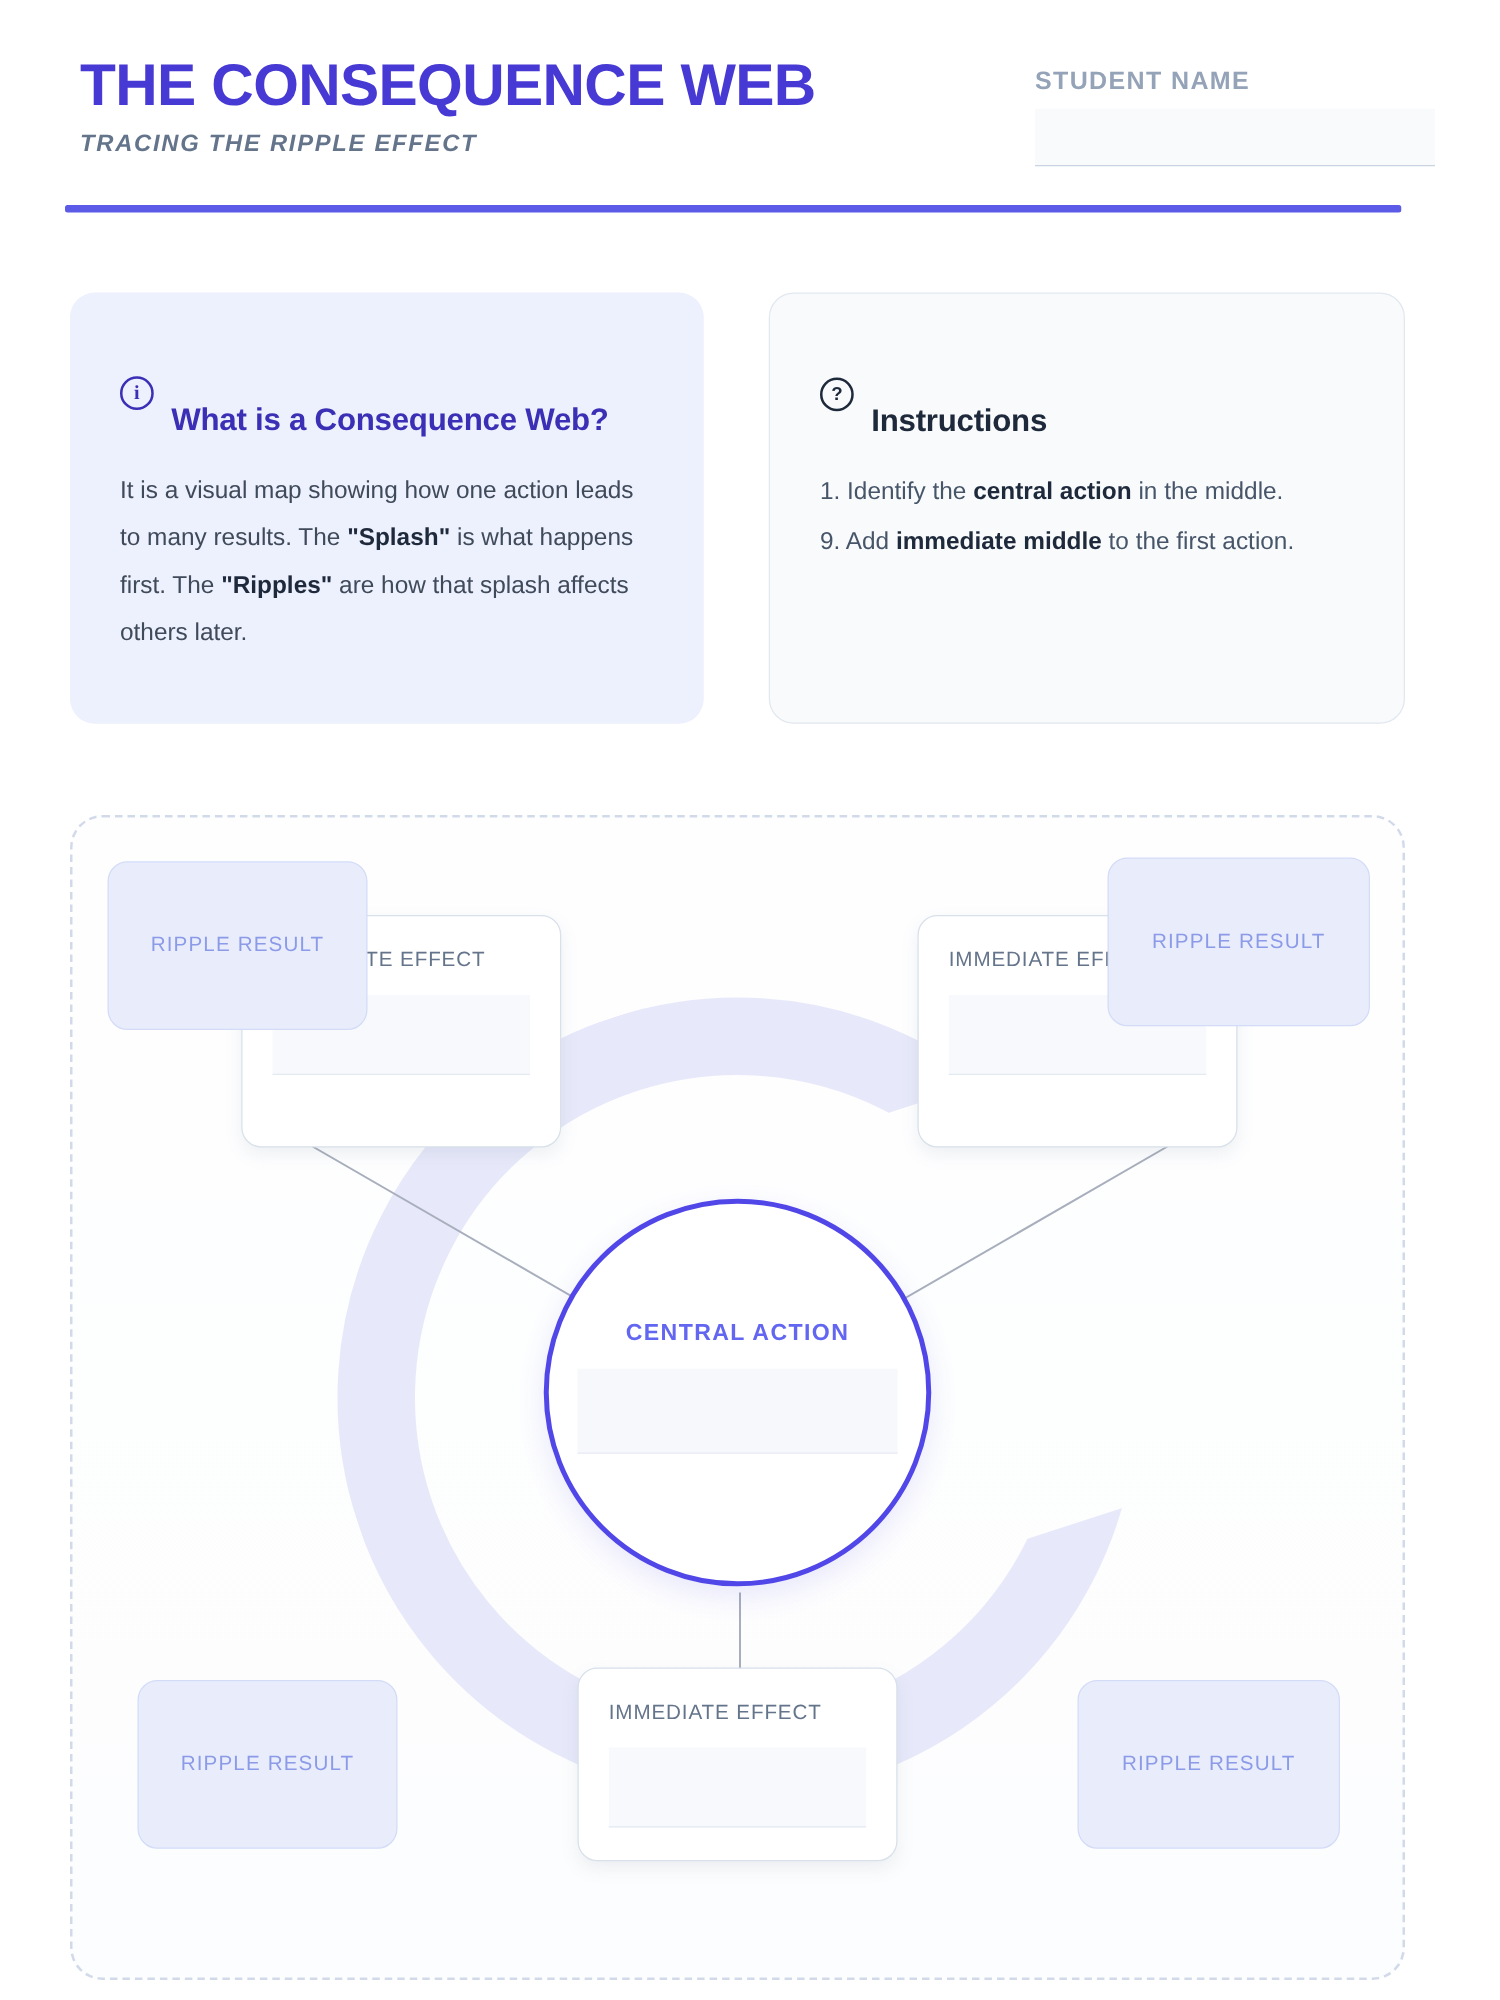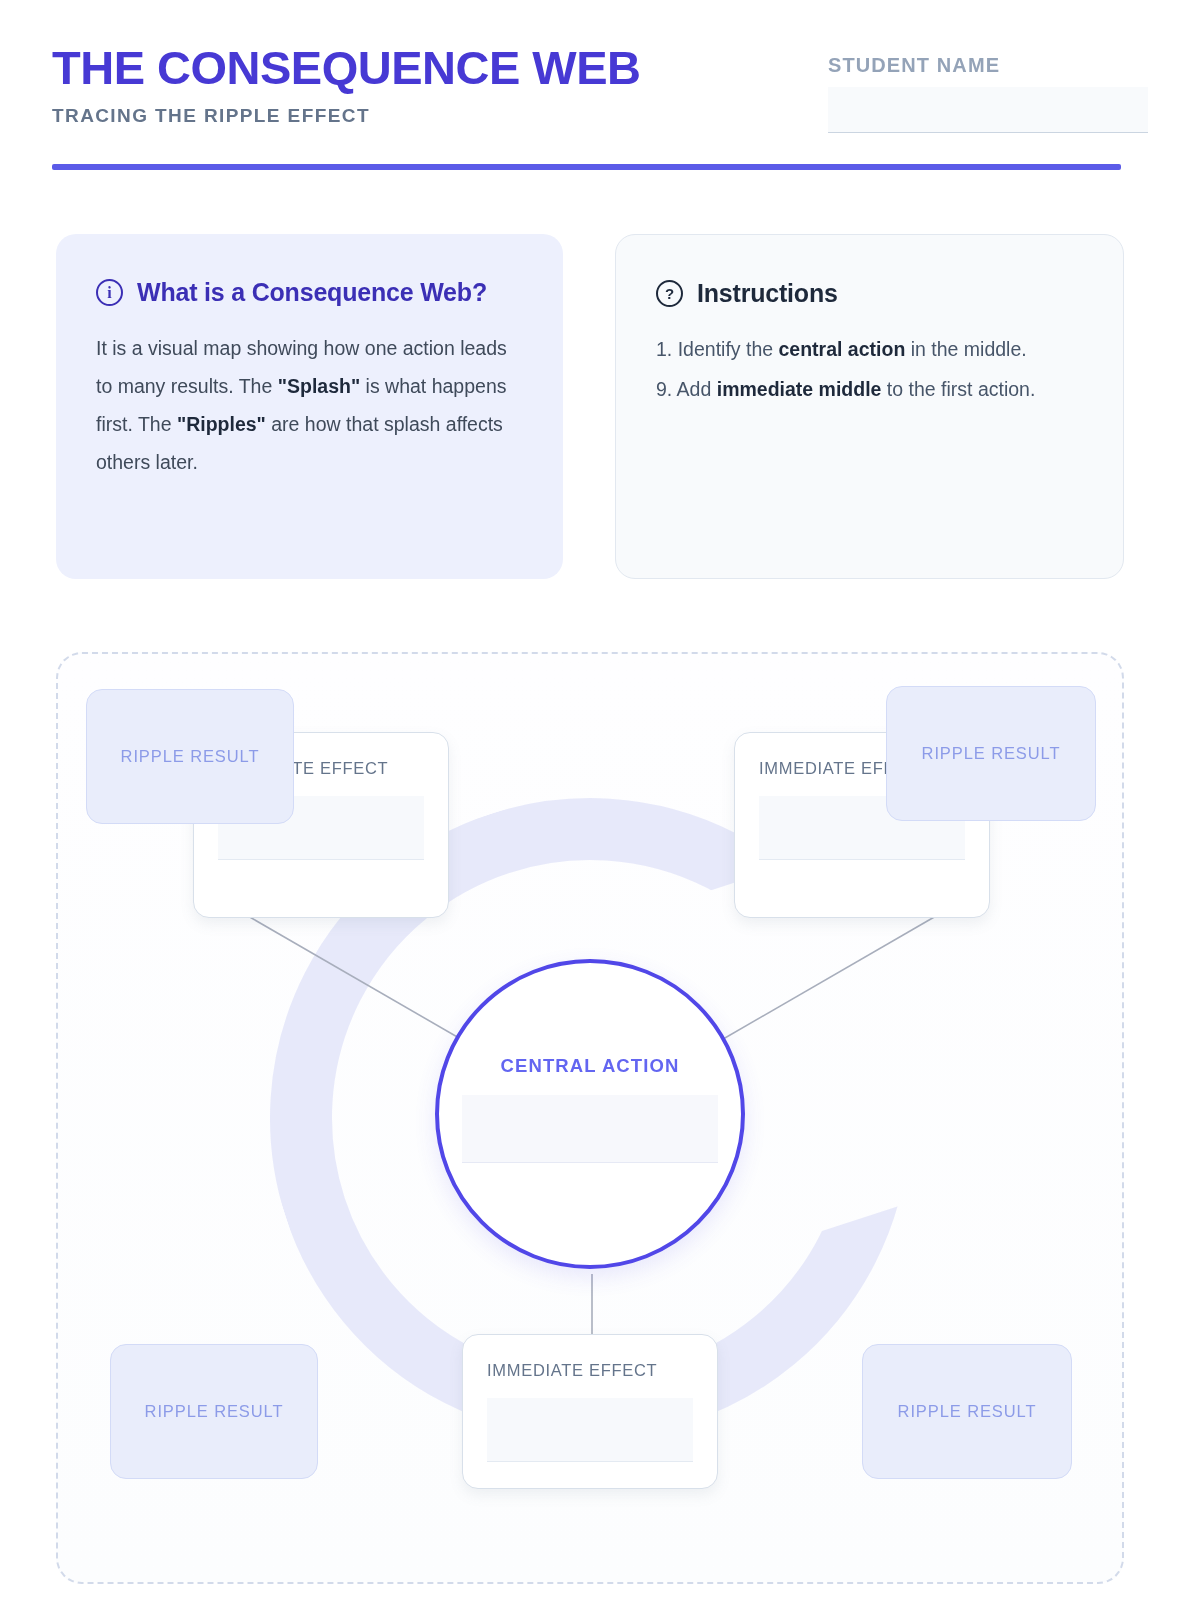--- a/index.html
+++ b/index.html
@@ -21,33 +21,34 @@
   }
 
   
   .header {
     position: absolute;
     left: 52px;
     top: 44px;
     width: 1096px;
     height: 130px;
   }
-  .title-block { position: absolute; left: 0; top: 0; }
+  .title-block { position: absolute; left: 12px; top: 0; }
   .worksheet-title {
     font-size: 47px;
     font-weight: 800;
     letter-spacing: -0.5px;
     color: #4739D4;
     line-height: 1.0;
     white-space: nowrap;
   }
   .worksheet-subtitle {
     margin-top: 14px;
     font-size: 19px;
     font-weight: 700;
+    font-style: italic;
     letter-spacing: 1.4px;
     color: #64748B;
     white-space: nowrap;
   }
 
   .student-block {
     position: absolute;
     right: 0;
     top: 10px;
     width: 320px;
@@ -108,20 +109,21 @@
   .card-head {
     display: flex;
     align-items: center;
     gap: 14px;
     margin-bottom: 22px;
   }
   .card-head-title {
     font-size: 25px;
     font-weight: 700;
     letter-spacing: -0.2px;
+    margin-top: 44px;
   }
   .card-what .card-head-title { color: #3B2FB5; }
   .card-instructions .card-head-title { color: #1E293B; }
 
   .circ-icon {
     width: 27px;
     height: 27px;
     border-radius: 50%;
     border: 2.2px solid currentColor;
     display: flex;

